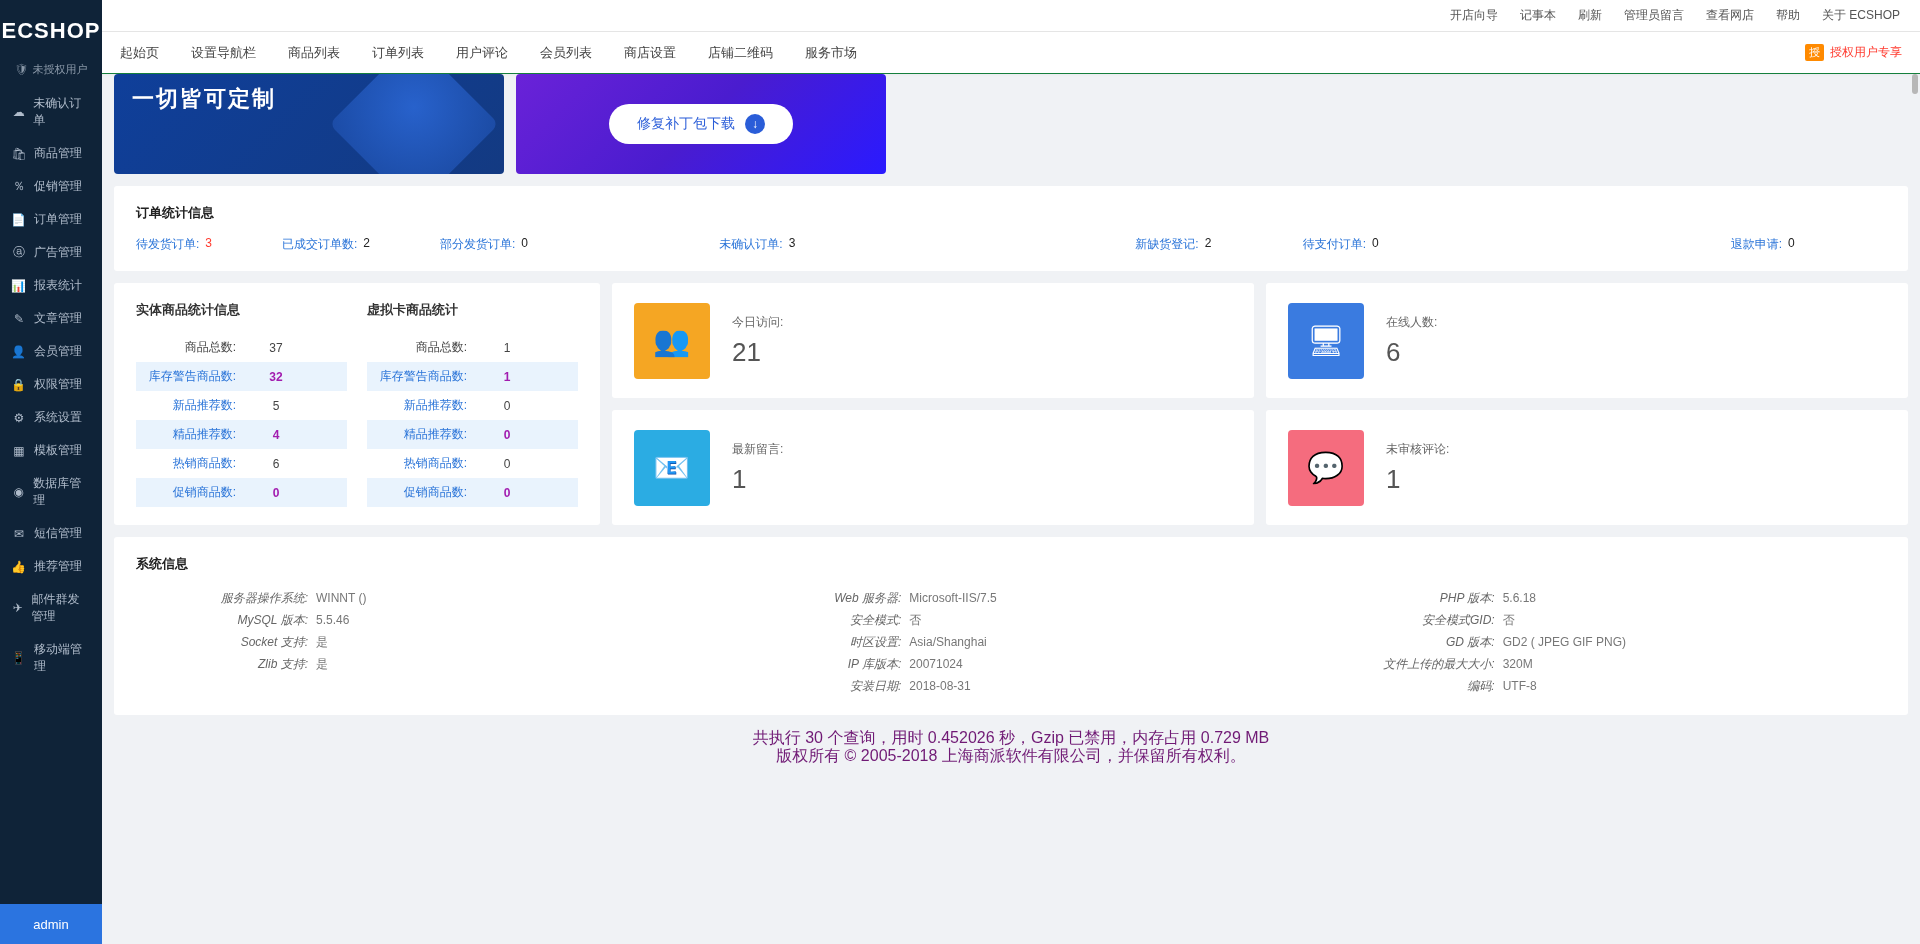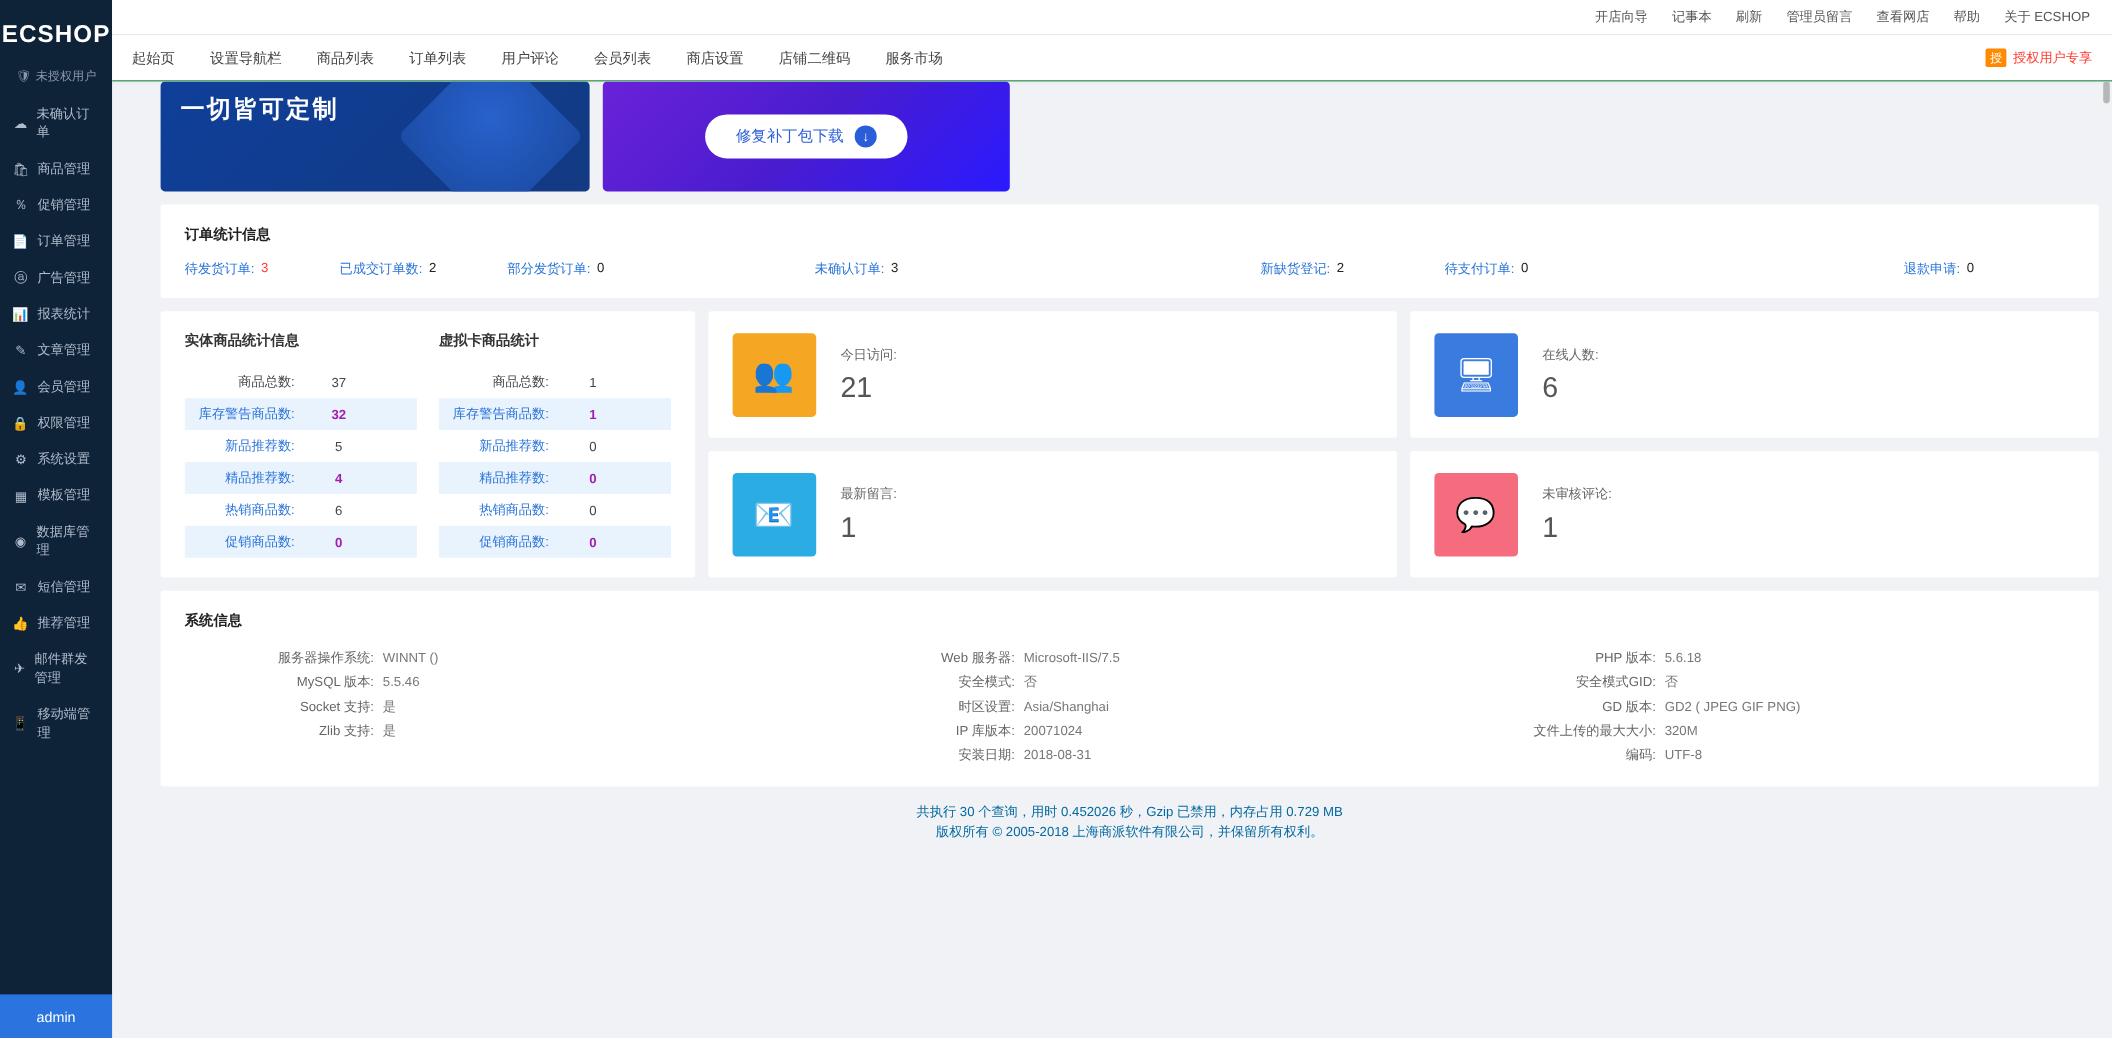--- a/index.html
+++ b/index.html
@@ -16,21 +16,21 @@
 
 .main { flex:1; display:flex; flex-direction:column; background:#f0f2f5; }
 .topbar { height:32px; background:#fff; display:flex; justify-content:flex-end; align-items:center; padding:0 20px; font-size:12px; gap:22px; color:#555; border-bottom:1px solid #e6e6e6; }
 .topbar a { color:#555; cursor:pointer; }
 .navbar { height:42px; background:#fff; display:flex; align-items:center; padding:0 18px; font-size:13px; color:#444; justify-content:space-between; border-bottom:1px solid #15803d; box-shadow:0 1px 3px rgba(0,0,0,.03);}
 .nav-left { display:flex; gap:32px; }
 .nav-left span { cursor:pointer; }
 .nav-right { display:flex; align-items:center; gap:6px; color:#ff3a2e; font-size:12px; }
 .auth-badge { background:#ff8a00; color:#fff; padding:1px 4px; border-radius:2px; font-size:11px; }
 
-.content { flex:1; overflow:auto; padding:0 12px 10px; position:relative;margin-left:32px;}
+.content { flex:1; overflow:auto; padding:0 12px 10px; position:relative;}
 .banner-row { display:flex; gap:12px; margin-bottom:12px; }
 .banner { height:100px; border-radius:4px; position:relative; overflow:hidden; }
 .banner.left { flex:0 0 390px; background:linear-gradient(135deg,#0f3f9a,#133a82); display:flex; align-items:flex-start; padding:10px 18px; }
 .banner.left .txt { color:#fff; font-size:22px; font-weight:700; letter-spacing:2px; }
 .banner.left .deco { position:absolute; right:30px; top:-10px; width:120px; height:120px; background:radial-gradient(circle at 40% 40%, #2d6bdc, #1b4aa3); transform:rotate(45deg); border-radius:8px; opacity:.8;}
 .banner.mid { flex:0 0 370px; background:linear-gradient(135deg,#6a22d8,#4a1ccf,#2a1aff); display:flex; align-items:center; justify-content:center; }
 .dl-btn { background:#fff; border-radius:30px; padding:10px 28px; display:flex; align-items:center; gap:10px; color:#2a5dd8; font-size:14px; cursor:pointer; }
 .dl-ic { width:20px; height:20px; border-radius:50%; background:#2a5dd8; color:#fff; display:inline-flex; align-items:center; justify-content:center; font-size:12px; }
 
 .panel { background:#fff; border-radius:3px; padding:18px 22px; }
@@ -58,25 +58,25 @@
 
 .tiles { flex:1; display:grid; grid-template-columns:1fr 1fr; gap:12px; }
 .tile { background:#fff; border-radius:3px; display:flex; align-items:center; padding:18px 22px; gap:22px; }
 .tile .ibox { width:76px; height:76px; border-radius:4px; display:flex; align-items:center; justify-content:center; color:#fff; font-size:30px; }
 .tile .info .lbl { font-size:12px; color:#666; margin-bottom:6px;}
 .tile .info .num { font-size:26px; color:#555; font-weight:400; }
 .ibox.orange{background:#f5a623;} .ibox.blue{background:#2bace3;} .ibox.blue2{background:#3a7be0;} .ibox.pink{background:#f56c7e;}
 
 .sysinfo .sys-grid { display:grid; grid-template-columns:1fr 1fr 1fr; gap:6px 30px; }
 .sys-row { display:flex; font-size:12px; line-height:22px; }
-.sys-row .sl { flex:0 0 180px; text-align:right; color:#666; padding-right:8px;}
+.sys-row .sl { flex:0 0 180px; text-align:right; color:#666; padding-right:8px;font-style:italic;}
 .sys-row .sv { color:#777; }
 .hl-box { border:2px solid #e93a3a; padding:0 4px; display:inline-flex; align-items:center;}
 
-.footer { text-align:center; font-size:12px; color:#0369a1; padding:14px 0 6px; line-height:18px;}
+.footer { text-align:center; font-size:16px; color:#701a75; padding:14px 0 6px; line-height:18px;}
 
 .scroll-right { position:absolute; right:2px; top:0; width:6px; height:20px; background:#b7b7b7; border-radius:3px;}
 </style>
 </head>
 <body>
 
 <div class="layout">
   <div class="sidebar">
     <div class="logo">ECSHOP</div>
     <div class="auth-line">

